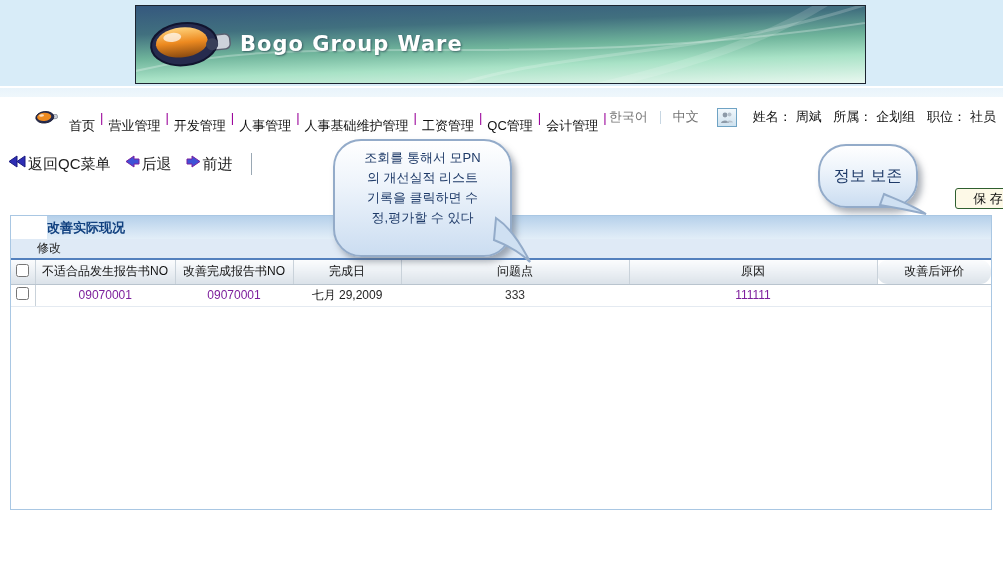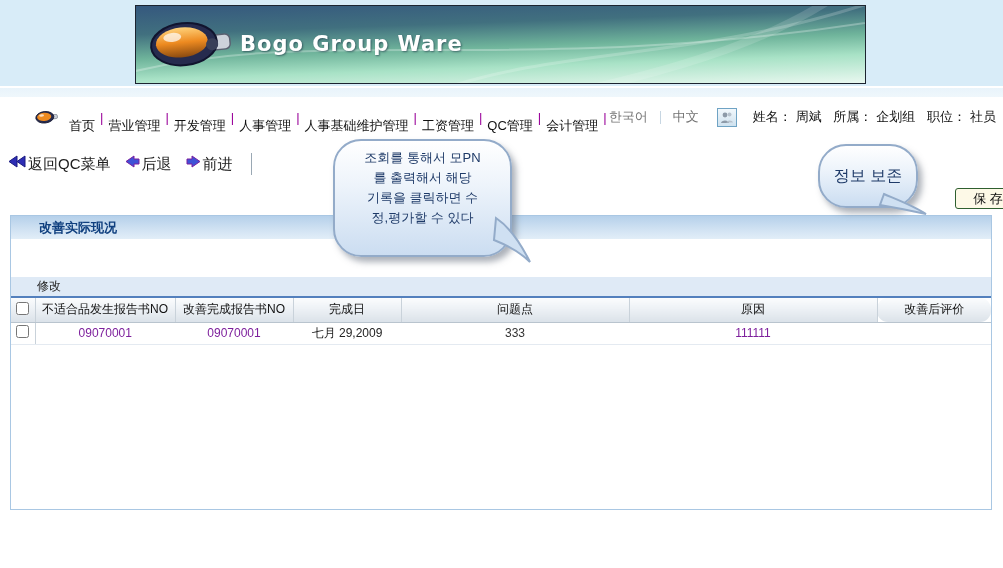--- a/index.html
+++ b/index.html
@@ -55,27 +55,27 @@
   }
   .tool-link { display:flex; gap:2px; font-size:15px; color:#1b1b1b; cursor:pointer; }
   .tool-link + .tool-link { margin-left:8px; }
   .tool-div { width:1px; height:22px; background:#9aa8b4; margin-left:12px; }
   
   .panel {
     position:absolute; left:10px; top:215px; width:982px; height:295px;
     border:1px solid #a9c7e3; background:#fff;
   }
   .panel-title {
-    height:23px; line-height:23px; padding-left:28px;
+    height:23px; line-height:23px; 
     background:linear-gradient(180deg,#b5d0ea 0%,#cfe1f2 55%,#e2eef8 100%);
-    color:#10407f; font-weight:bold; font-size:13px;
+    color:#10407f; font-weight:bold; font-size:13px;margin-left:36px;
   }
   .panel-subrow {
     height:19px; line-height:19px; padding-left:26px;
-    background:#dfeaf6; color:#222; font-size:12px; cursor:pointer;margin-top:38px;
+    background:#dfeaf6; color:#222; font-size:12px; cursor:pointer;
   }
   .blue-line { height:2px; background:#5380bd; }
   table.grid { width:100%; border-collapse:collapse; table-layout:fixed; }
   table.grid th {
     height:24px; font-weight:normal; font-size:12px; color:#111;
     background:linear-gradient(180deg,#fbfcfd 0%,#edf1f5 45%,#dbe2e9 100%);
     border-right:1px solid #c9d2da; border-bottom:1px solid #b9c4ce;
     text-align:center; overflow:hidden; white-space:nowrap;
   }
   table.grid th:last-child { border-right:none;border-radius:11px; }
@@ -241,21 +241,21 @@
         <td class="val-num">333</td>
         <td class="val-link">111111</td>
         <td></td>
       </tr>
     </tbody>
   </table>
 </div>
 
 <div class="bubble bubble-main">
   <div>조회를 통해서 모PN</div>
-  <div>를 출력해서 해당</div>
+  <div>의 개선실적 리스트</div>
   <div>기록을 클릭하면 수</div>
   <div>정,평가할 수 있다</div>
 </div>
 <svg class="tail" style="left:492px; top:214px;" width="48" height="52">
   <path d="M4,4 C16,12 28,28 38,48 C26,36 12,30 2,26 Z" fill="#cfe0f2" stroke="#93abc9" stroke-width="2"></path>
 </svg>
 
 <div class="bubble bubble-save">
   <span>정보 보존</span>
 </div>

